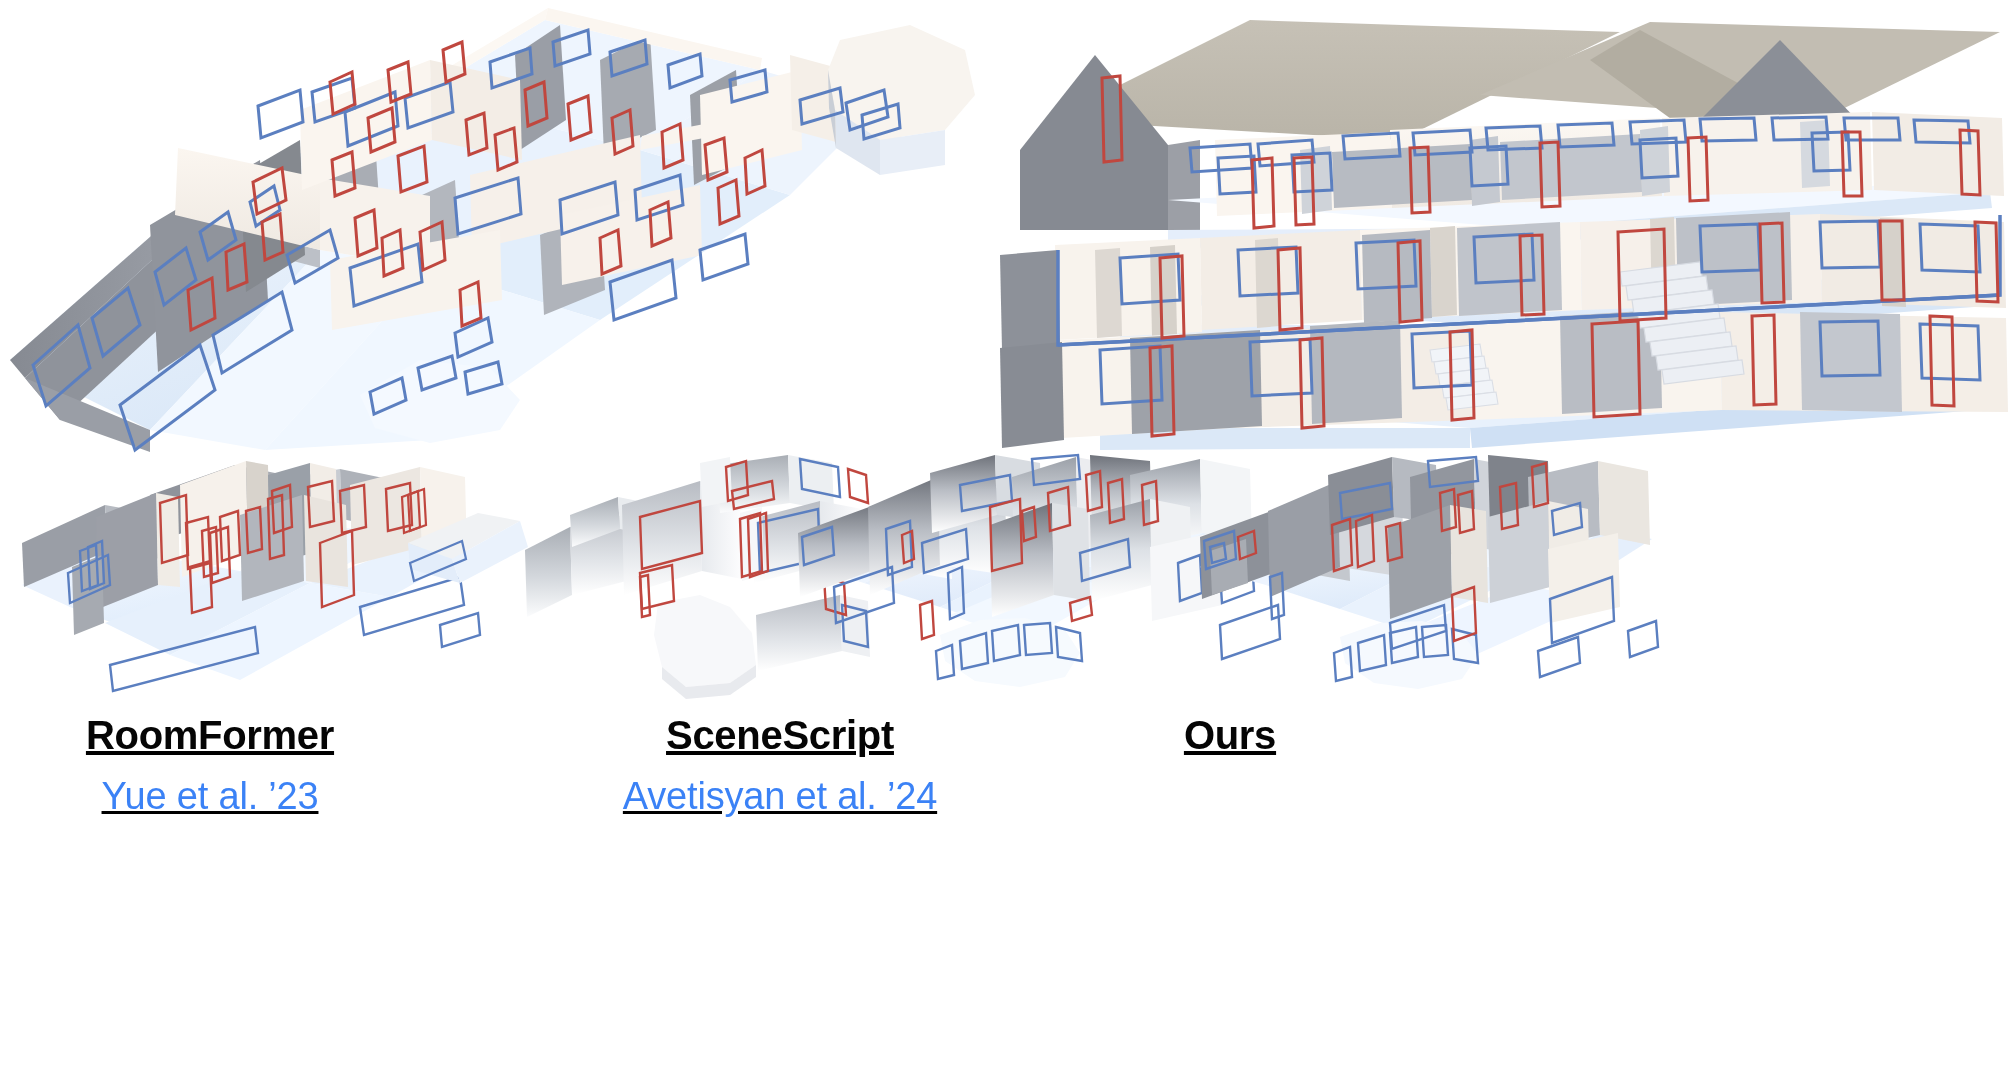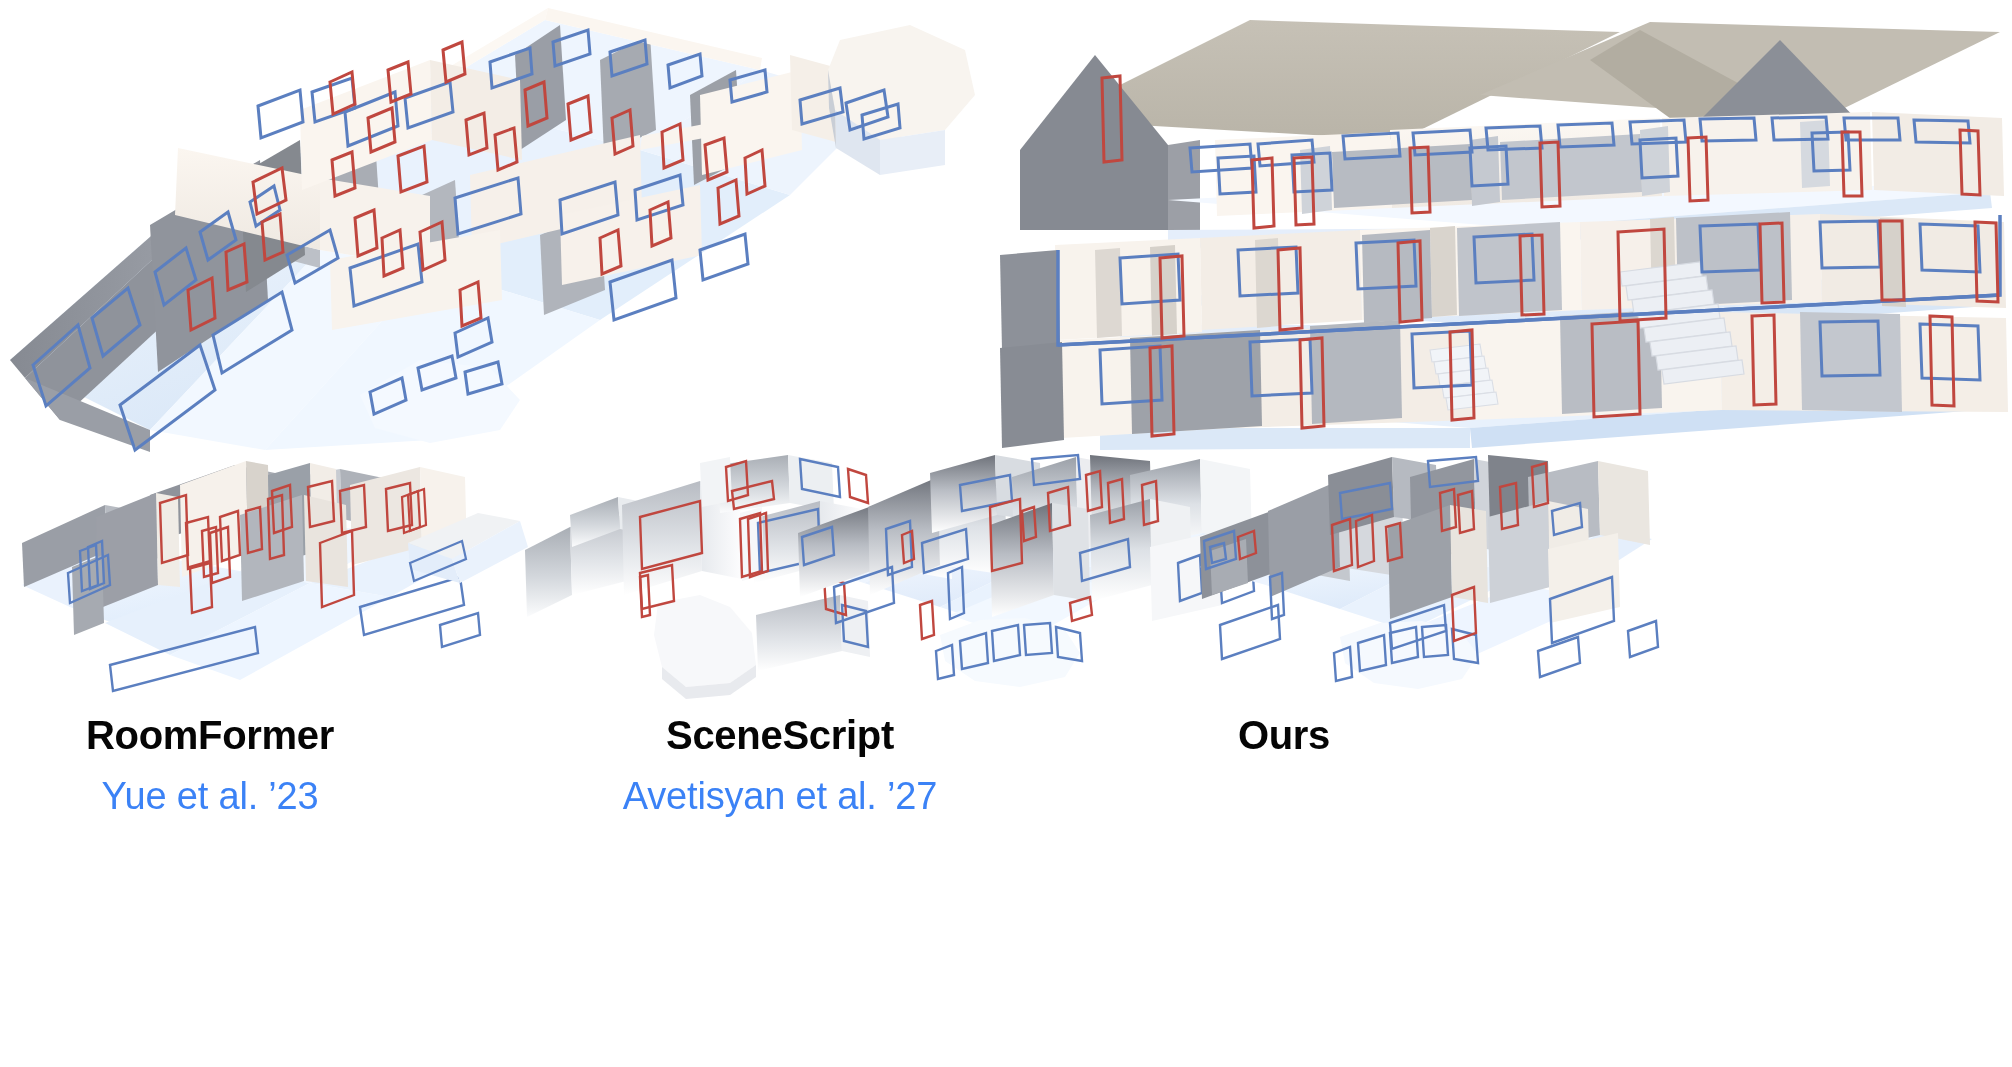--- a/index.html
+++ b/index.html
@@ -43,20 +43,21 @@
     left: 0;
     top: 715px;
     width: 2012px;
     height: 352px;
   }
   .caption {
     position: absolute;
     top: 0;
     text-align: center;
     color: #000000;
+    text-decoration: underline;
   }
   .caption .method {
     font-size: 40px;
     font-weight: 700;
     letter-spacing: -0.3px;
     line-height: 1.0;
     white-space: nowrap;
     color: #050505;
   }
   .caption .cite {
@@ -65,21 +66,21 @@
     letter-spacing: -0.2px;
     line-height: 1.0;
     margin-top: 22px;
     white-space: nowrap;
     color: #3b82f6;
   }
   .caption .cite.empty { visibility: hidden; }
 
   #cap-roomformer  { left: 0px;    width: 420px; }
   #cap-scenescript { left: 565px;  width: 430px; }
-  #cap-ours        { left: 1084px; width: 400px; }
+  #cap-ours        { left: 1030px; width: 400px; }
   #cap-gt          { left: 1578px; width: 400px; }
 </style>
 </head>
 <body>
 
 <div class="figure-root">
 
   <div class="panel" id="panel-topleft">
     <svg viewBox="0 0 1000 470" width="1000" height="470" aria-hidden="true">
       <defs>
@@ -688,21 +689,21 @@
 
   <div class="captions">
 
     <div class="caption" id="cap-roomformer">
       <div class="method">RoomFormer</div>
       <div class="cite">Yue et al. ’23</div>
     </div>
 
     <div class="caption" id="cap-scenescript">
       <div class="method">SceneScript</div>
-      <div class="cite">Avetisyan et al. ’27</div>
+      <div class="cite">Avetisyan et al. ’24</div>
     </div>
 
     <div class="caption" id="cap-ours">
       <div class="method">Ours</div>
       <div class="cite empty"></div>
     </div>
 
 
   </div>
 </div>

